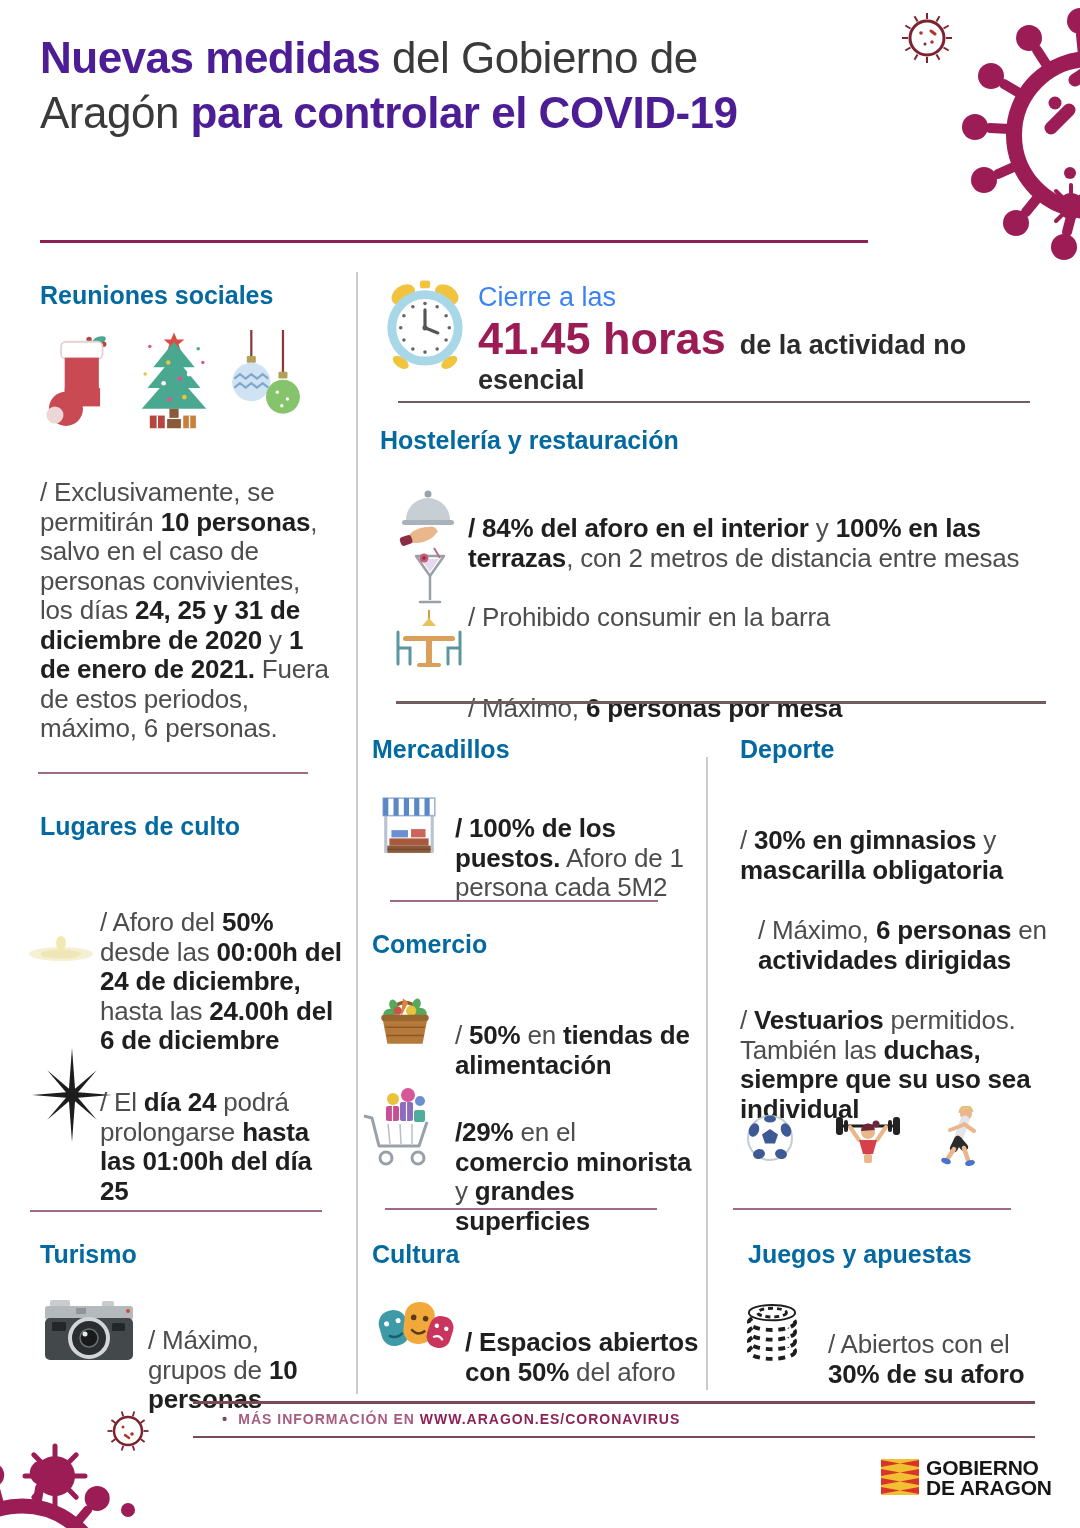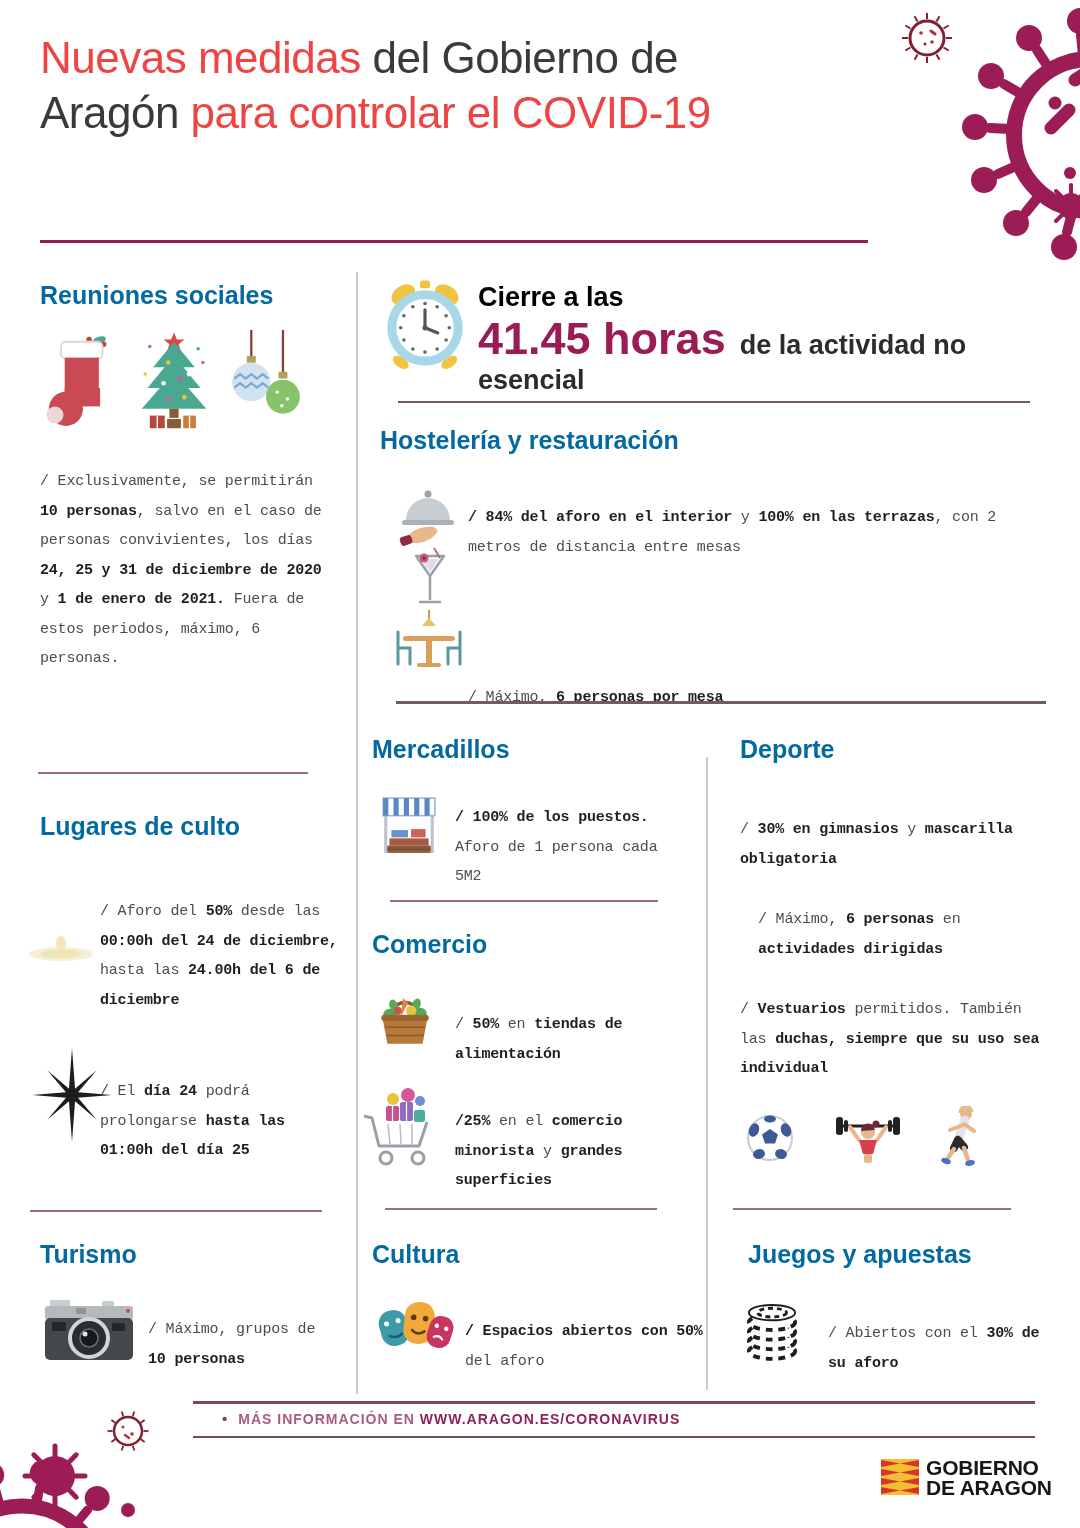--- a/index.html
+++ b/index.html
@@ -2,41 +2,41 @@
 <html><head>
 <meta charset="utf-8">
 <style>
   html,body{margin:0;padding:0;background:#ffffff;}
   .page{position:relative;width:1080px;height:1528px;background:#fff;overflow:hidden;
         font-family:"Liberation Sans",sans-serif;color:#4d4d4d;}
 
   
   .title{position:absolute;left:40px;top:30px;width:840px;font-size:44px;line-height:55px;
          font-weight:400;color:#3a3a3a;letter-spacing:-0.5px;margin:0;}
-  .title .b{color:#ef4444;font-weight:400;}
+  .title .b{color:#4c1d95;font-weight:700;}
   .subtitle-row{position:absolute;left:40px;top:170px;width:920px;white-space:nowrap;}
   .alert{font-size:37px;color:#9e2558;font-weight:500;}
   .alert sup{font-size:20px;}
   .order{font-size:20px;font-style:italic;font-weight:700;color:#262626;margin-left:28px;
          position:relative;top:-5px;}
   .header-rule{position:absolute;left:40px;top:240px;width:828px;height:3px;background:#8e2153;}
 
   
   .rule-mauve{position:absolute;height:2px;background:#a06a84;}
   .rule-dark{position:absolute;background:#6f5d60;}
   .vdiv{position:absolute;width:2px;background:#cbcbcb;}
 
   
   .sec-h{position:absolute;font-size:25px;font-weight:800;color:#0369a1;margin:0;}
-  .txt{position:absolute;font-size:15px;line-height:29.5px;color:#4d4d4d;letter-spacing:-0.2px;font-family:Liberation Mono, monospace;}
+  .txt{position:absolute;font-size:26px;line-height:29.5px;color:#4d4d4d;letter-spacing:-0.2px;}
   .rich .b{font-weight:800;color:#1f1f1f;}
 
   
   .closure{position:absolute;left:478px;top:282px;width:565px;}
-  .closure .c1{font-size:27px;font-weight:700;color:#000000;}
+  .closure .c1{font-size:27px;font-weight:400;color:#3b82f6;}
   .closure .time{font-size:45px;font-weight:800;color:#9b1c54;}
   .closure .suffix{font-size:27px;font-weight:800;color:#2c2c2c;margin-left:14px;}
 
   
   .ic{position:absolute;}
 
   
   .f-rule1{position:absolute;left:193px;top:1401px;width:842px;height:3px;background:#7b4a57;}
   .f-rule2{position:absolute;left:193px;top:1436px;width:842px;height:2px;background:#7b4a57;}
   .f-info{position:absolute;left:222px;top:1410px;font-size:14px;letter-spacing:1px;
@@ -266,20 +266,21 @@
 
   <svg class="ic" style="left:412px;top:546px;position:absolute" width="36" height="82" viewBox="0 0 36 82">
     <path d="M9 13 h18 l-9 13 z" fill="#d8c9e8" opacity="0.7"></path>
     <path d="M4 10 h28 l-14 20 z" fill="none" stroke="#9aa0a8" stroke-width="2.5" stroke-linejoin="round"></path>
     <line x1="18" y1="30" x2="18" y2="54" stroke="#9aa0a8" stroke-width="2.5"></line>
     <line x1="8" y1="56" x2="28" y2="56" stroke="#9aa0a8" stroke-width="2.5" stroke-linecap="round"></line>
     <line x1="22" y1="2" x2="28" y2="12" stroke="#b56a8a" stroke-width="2"></line>
     <circle cx="12" cy="12" r="4.5" fill="#c75c7a"></circle>
       <circle cx="12" cy="12" r="1.8" fill="#8d2c47"></circle>
   </svg>
+  <p class="txt rich" style="left:468px;top:577px;width:500px;"><span>/ Prohibido consumir en la barra</span></p>
 
   <svg class="ic" style="left:390px;top:610px;position:absolute" width="78" height="66" viewBox="0 0 78 66">
     <line x1="39" y1="0" x2="39" y2="9" stroke="#caa23f" stroke-width="2"></line>
     <path d="M32 16 l7 -8 l7 8 z" fill="#e8c25c"></path>
     <rect x="13" y="26" width="52" height="5" rx="2.5" fill="#d9a05b"></rect>
     <rect x="36" y="31" width="6" height="22" fill="#d9a05b"></rect>
     <rect x="27" y="53" width="24" height="4" rx="2" fill="#d9a05b"></rect>
     <path d="M8 22 L8 54 M8 38 L20 38 L20 54" fill="none" stroke="#5b96a0" stroke-width="3" stroke-linecap="round"></path>
     <path d="M70 22 L70 54 M70 38 L58 38 L58 54" fill="none" stroke="#5b96a0" stroke-width="3" stroke-linecap="round"></path>
   </svg>
@@ -335,21 +336,21 @@
     <circle cx="60" cy="13" r="5" fill="#6b8fd0"></circle>
     <line x1="32.5" y1="18" x2="32.5" y2="33" stroke="#ffffff" stroke-width="1.2"></line>
     <line x1="46.5" y1="14" x2="46.5" y2="33" stroke="#ffffff" stroke-width="1.2"></line>
     <path d="M4 28 l8 2 7 28 h40 l8 -24" fill="none" stroke="#9aa0a8" stroke-width="3" stroke-linejoin="round"></path>
     <line x1="28" y1="36" x2="30" y2="56" stroke="#b8bec6" stroke-width="1.5"></line>
     <line x1="40" y1="36" x2="41" y2="56" stroke="#b8bec6" stroke-width="1.5"></line>
     <line x1="52" y1="36" x2="52" y2="56" stroke="#b8bec6" stroke-width="1.5"></line>
     <circle cx="26" cy="70" r="6" fill="none" stroke="#9aa0a8" stroke-width="3"></circle>
     <circle cx="58" cy="70" r="6" fill="none" stroke="#9aa0a8" stroke-width="3"></circle>
   </svg>
-  <p class="txt rich" style="left:455px;top:1092px;width:240px;"><span class="b">/25%</span><span> en el </span><span class="b">comercio minorista</span><span> y </span><span class="b">grandes superficies</span></p>
+  <p class="txt rich" style="left:455px;top:1092px;width:240px;"><span class="b">/29%</span><span> en el </span><span class="b">comercio minorista</span><span> y </span><span class="b">grandes superficies</span></p>
 
   <div class="rule-mauve" style="left:385px;top:1208px;width:272px;"></div>
 
   <h2 class="sec-h" style="left:372px;top:1240px;">Cultura</h2>
 
   <svg class="ic" style="left:378px;top:1294px;position:absolute" width="80" height="68" viewBox="0 0 80 68">
     <g transform="rotate(-16 16 34)">
       <rect x="2" y="16" width="28" height="36" rx="13" fill="#3f9aa8"></rect>
       <circle cx="10" cy="28" r="2.5" fill="#ffffff"></circle>
         <circle cx="22" cy="28" r="2.5" fill="#ffffff"></circle>

